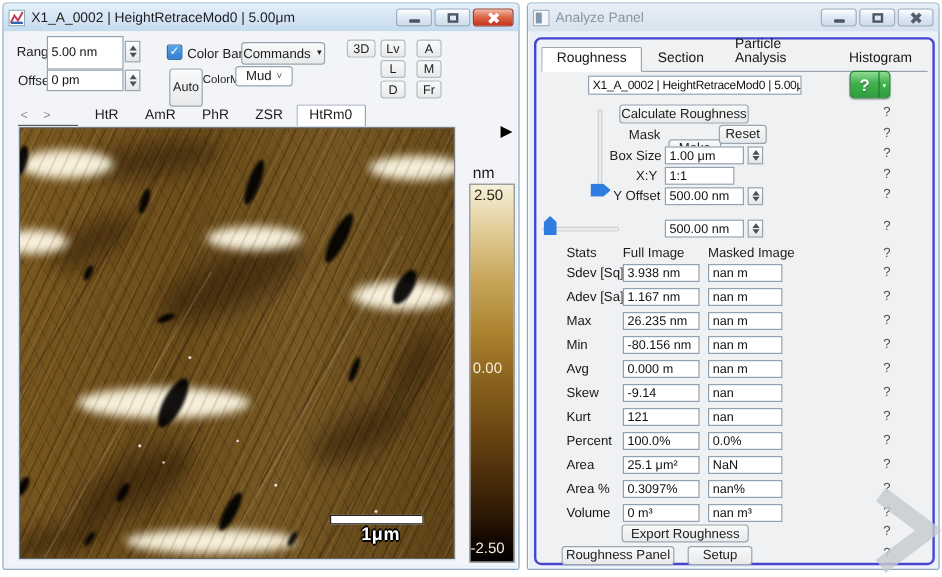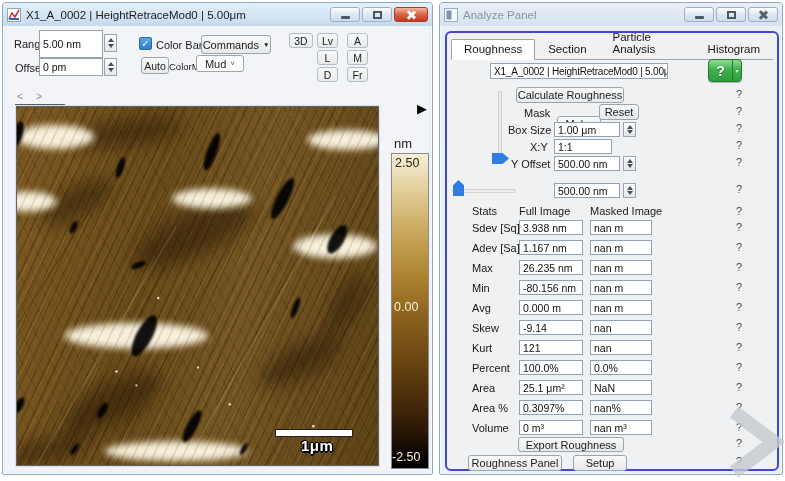--- a/index.html
+++ b/index.html
@@ -136,34 +136,41 @@
     <span class="btn tiny" style="left:283px; top:7px; width:24px; height:15px;">3D</span>
     <span class="btn tiny" style="left:311px; top:7px; width:21px; height:15px;">Lv</span>
     <span class="btn tiny" style="left:341px; top:7px; width:21px; height:15px;">A</span>
 
     <span class="lbl" style="left:9px; top:36px;">Offset</span>
     <span class="tfield" style="left:33px; top:32px; width:64px; height:18px;">0 pm</span>
     <span class="spin" style="left:98px; top:32px; height:18px;">
         <i class="up"></i>
         <i class="dn"></i>
       </span>
-    <span class="btn" style="left:135px; top:31px; width:28px; height:17px; font-size:10.5px;">Auto</span>
+    <span class="btn" style="left:135px; top:31px; width:28px; height:32px; font-size:10.5px;">Auto</span>
     <span class="lbl small" style="left:163px; top:35px;">ColorMap</span>
     <span class="btn" style="left:190px; top:29px; width:48px; height:17px; gap:4px; background:#fdfdfd;">
       <span>Mud</span>
       <span style="font-size:8px; color:#556;">˅</span>
     </span>
     <span class="btn tiny" style="left:311px; top:24px; width:21px; height:15px;">L</span>
     <span class="btn tiny" style="left:341px; top:24px; width:21px; height:15px;">M</span>
     <span class="btn tiny" style="left:311px; top:41px; width:21px; height:15px;">D</span>
     <span class="btn tiny" style="left:341px; top:41px; width:21px; height:15px;">Fr</span>
 
     <span class="lbl" style="left:11px; top:64px; color:#8a8a8a; font-size:10.5px;">&lt;</span>
     <span class="lbl" style="left:30px; top:64px; color:#8a8a8a; font-size:10.5px;">&gt;</span>
     <div style="position:absolute; left:9px; top:78px; width:50px; height:2px; background:#5a5a5a;"></div>
+    <div class="tabstrip" id="left-tabs" style="left:62px; top:61px;">
+        <span class="tab"><span>HtR</span></span>
+        <span class="tab"><span>AmR</span></span>
+        <span class="tab"><span>PhR</span></span>
+        <span class="tab"><span>ZSR</span></span>
+        <span class="tab active"><span>HtRm0</span></span>
+      </div>
 
     <div class="afm" style="left:10px; top:80px; width:363px; height:360px;">
       <svg class="afm-svg" viewBox="0 0 363 360" preserveAspectRatio="none">
         <defs>
           <filter id="fb" x="-60%" y="-60%" width="220%" height="220%">
               <feGaussianBlur stdDeviation="4"></feGaussianBlur>
             </filter>
           <filter id="fp" x="-60%" y="-60%" width="220%" height="220%">
               <feGaussianBlur stdDeviation="1.2"></feGaussianBlur>
             </filter>

